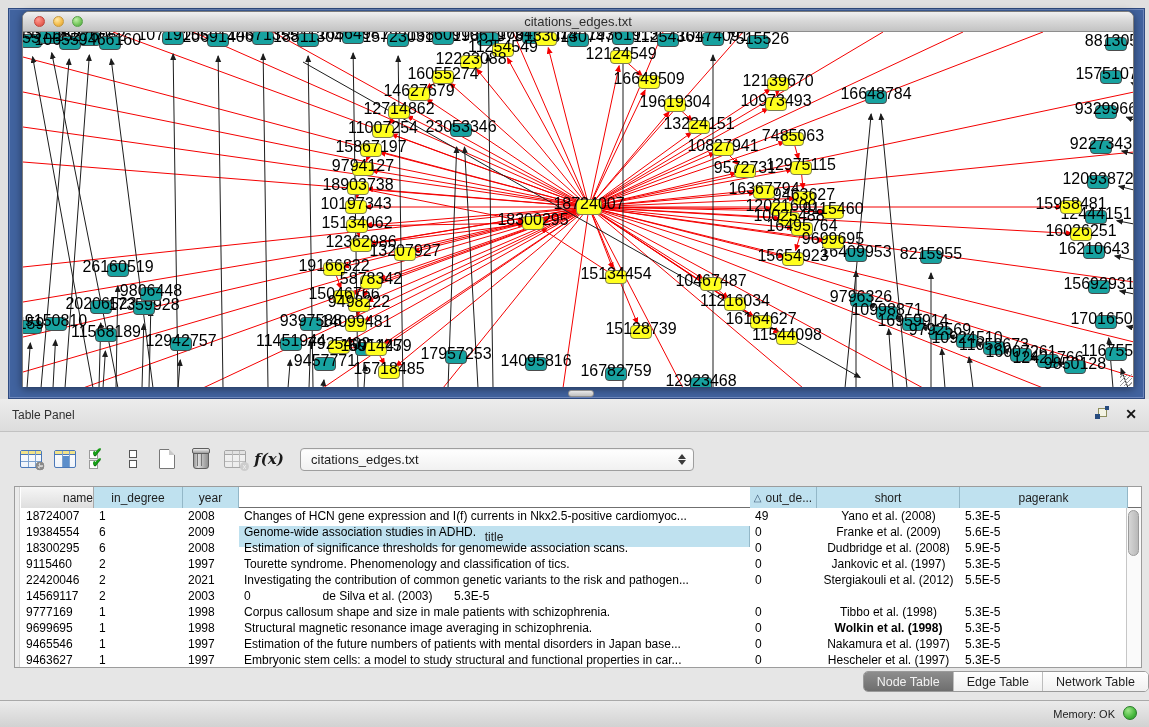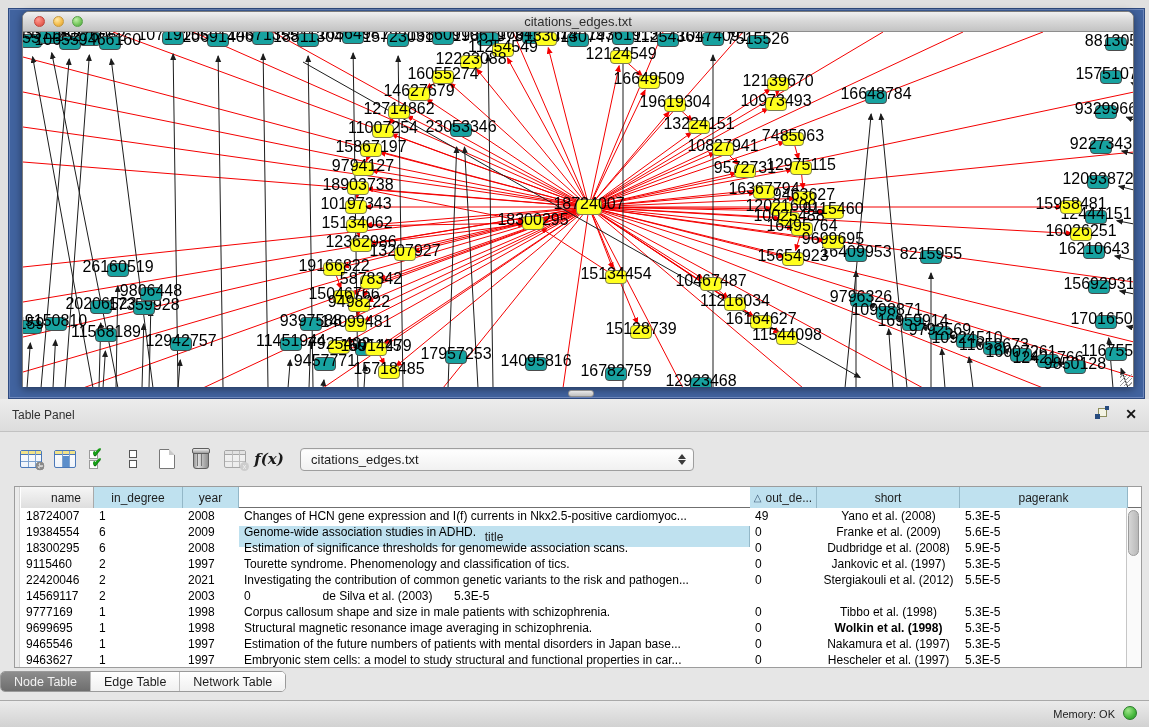--- a/index.html
+++ b/index.html
@@ -59,30 +59,30 @@
   .combo-text { flex:1; padding-left:10px; font-size:13px; color:#1c1c1c; }
   .combo-arrows { width:18px; display:flex; flex-direction:column; align-items:center; gap:1px; padding-right:4px; }
   .combo-arrows span { width:0; height:0; border-left:4px solid transparent; border-right:4px solid transparent; }
   .combo-arrows .up { border-bottom:5px solid #3c3c3c; }
   .combo-arrows .dn { border-top:5px solid #3c3c3c; }
 
   .data-table { position:absolute; left:14px; top:87px; width:1128px; height:182px; background:#fff; border:1px solid #9c9c9c; overflow:hidden; }
   .gutter { position:absolute; left:0; top:0; bottom:0; width:5px; background:#ebebeb; border-right:1px solid #d5d5d5; }
   .thead { position:absolute; left:6px; top:0; right:0; height:21px; display:flex; border-bottom:1px solid #6f6f6f; }
   .th { height:21px; background:#bfe1ef; border-right:1px solid #93b7c7; font-size:12px; color:#1c1c1c; display:flex; align-items:center; justify-content:center; overflow:hidden; white-space:nowrap; }
-  .th.gray { background:linear-gradient(#f6f6f6,#dedede); border-right:1px solid #a9a9a9; justify-content:flex-end; padding-right:12px; }
+  .th.gray { background:linear-gradient(#f6f6f6,#dedede); border-right:1px solid #a9a9a9; justify-content:flex-end; padding-right:0; }
   .th .sort { color:#3c5a77; font-size:10px; margin-right:4px; }
   .tbody { position:absolute; left:6px; top:21px; right:0; bottom:0; }
   .tr { display:flex; height:16px; }
   .td { font-size:12px; color:#000; line-height:16px; white-space:nowrap; overflow:hidden; padding-left:5px; }
   .td.center { text-align:center; padding-left:0; }
   .vscroll { position:absolute; right:0; top:21px; bottom:0; width:15px; background:#fafafa; border-left:1px solid #c6c6c6; }
   .vthumb { position:absolute; left:1px; top:2px; width:11px; height:46px; border:1px solid #9a9a9a; border-radius:6px; background:linear-gradient(90deg,#d6d6d6,#b9b9b9); }
 
-  .tabbar { position:absolute; left:0; top:272px; width:100%; height:26px; display:flex; justify-content:flex-start; }
+  .tabbar { position:absolute; left:0; top:272px; width:100%; height:26px; display:flex; justify-content:flex-end; }
   .seg { display:flex; height:21px; border-radius:5px; overflow:hidden; border:1px solid #9a9a9a; background:#fff; }
   .seg .tab { padding:0 13px; font-size:12.5px; line-height:20px; color:#1e1e1e; background:linear-gradient(#ffffff,#f0f0f0); border-left:1px solid #bdbdbd; }
   .seg .tab:first-child { border-left:none; }
   .seg .tab.sel { background:linear-gradient(#8d8d8d,#6e6e6e); color:#f2f2f2; }
 
   .statusbar { position:absolute; left:0; top:301px; width:100%; height:27px; background:linear-gradient(#ebebeb,#d2d2d2); border-top:1px solid #a9a9a9; }
   .mem { position:absolute; right:34px; top:7px; font-size:11px; color:#1c1c1c; }
   .memdot { position:absolute; right:12px; top:5px; width:14px; height:14px; border-radius:50%; border:1px solid #267a26; background:radial-gradient(circle at 35% 30%, #9fe68a,#46b83c 60%,#2d8f2d); }
 </style>
 </head>

